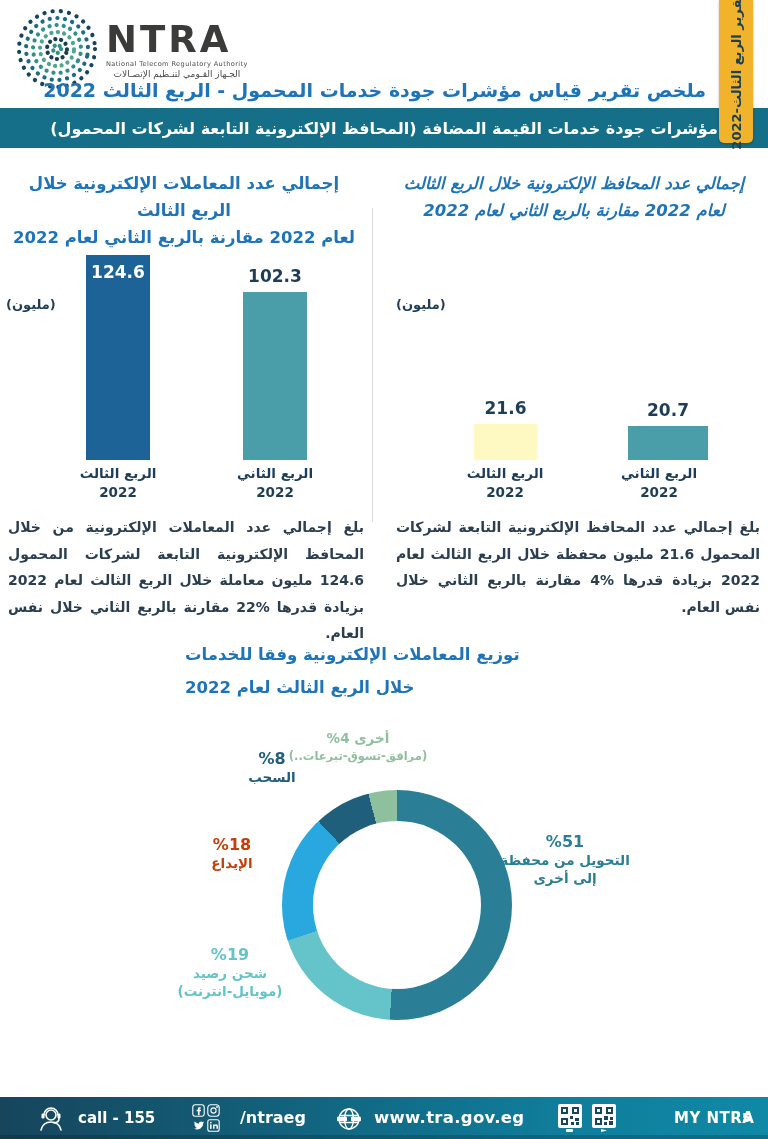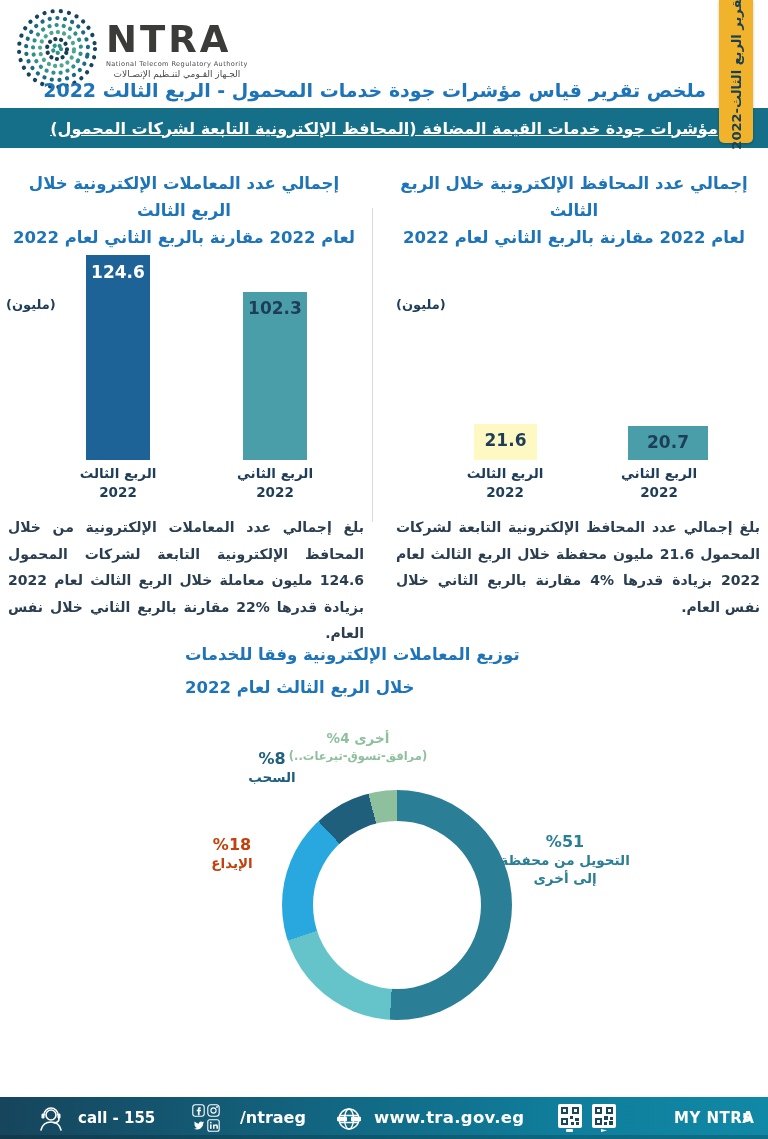--- a/index.html
+++ b/index.html
@@ -26,34 +26,34 @@
     font-size:13px; font-weight:bold; color:#1b4050;
   }
   .main-title {
     position:absolute; right:62px; top:79px;
     direction:rtl; white-space:nowrap;
     font-size:19px; font-weight:bold;
   }
   .banner {
     position:absolute; left:0; top:108px; width:768px; height:40px;
     display:flex; align-items:center; justify-content:center;
-    direction:rtl; color:#ffffff; font-size:16px; font-weight:bold;text-decoration:underline;
+    direction:rtl; color:#ffffff; font-size:16px; font-weight:bold;
   }
   
   .divider-v { position:absolute; left:372px; top:208px; width:1px; height:314px; background:#dadada; }
   .chart-title { position:absolute; text-align:center; direction:rtl; font-size:16.5px; font-weight:bold; line-height:27px; }
   .chart-title.left  { left:8px;  top:170px; width:352px; }
   .chart-title.right { left:398px; top:170px; width:352px; }
   .unit { position:absolute; direction:rtl; font-size:13px; font-weight:bold; color:#1e3d59; }
   .unit.left  { left:6px;   top:297px; }
   .unit.right { left:396px; top:297px; }
   .bar { position:absolute; bottom:679px; }
   .bar .val { position:absolute; left:-14px; right:-14px; text-align:center; font-size:17px; font-weight:bold; }
   .val-in  { top:7px;  color:#ffffff; }
-  .val-out { top:-26px; color:#1e3d59;margin-top:32px; }
+  .val-out { top:-26px; color:#1e3d59; }
   .cat { position:absolute; top:464px; width:90px; text-align:center; direction:rtl;
          font-size:13.5px; font-weight:bold; color:#1e3d59; line-height:19px; }
   .para { position:absolute; top:497px; direction:rtl; text-align:justify;
           font-size:14px; font-weight:600; color:#2a3e50; line-height:26.5px;margin-top:17px; }
   .para.left  { left:8px;   width:356px; }
   .para.right { left:396px; width:364px; }
   
   .donut-title { position:absolute; left:185px; width:400px; text-align:left; direction:rtl;
                  font-size:16.5px; font-weight:bold; }
   .donut-title.l1 { top:645px; } .donut-title.l2 { top:678px; }
@@ -131,21 +131,21 @@
   <div class="cat" style="left:73px;">
     <div>الربع الثالث</div>
     <div>2022</div>
   </div>
   <div class="cat" style="left:230px;">
     <div>الربع الثاني</div>
     <div>2022</div>
   </div>
   <p class="para left">بلغ إجمالي عدد المعاملات الإلكترونية من خلال المحافظ الإلكترونية التابعة لشركات المحمول 124.6 مليون معاملة خلال الربع الثالث لعام 2022 بزيادة قدرها %22 مقارنة بالربع الثاني خلال نفس العام.</p>
 
-  <div class="chart-title right" style="color: rgb(30, 116, 184);">
+  <div class="chart-title right" style="color: rgb(30, 116, 184); font-style: italic;">
     <div>إجمالي عدد المحافظ الإلكترونية خلال الربع الثالث</div>
     <div>لعام 2022 مقارنة بالربع الثاني لعام 2022</div>
   </div>
   <div class="unit right">(مليون)</div>
 
   <div class="bar" style="left: 474px; width: 63px; height: 36px; background: #fef9c3;">
     <div class="val val-out">21.6</div>
   </div>
   <div class="bar" style="left: 628px; width: 80px; height: 34px; background: rgb(74, 158, 169);">
     <div class="val val-out">20.7</div>
@@ -164,20 +164,25 @@
   <div class="donut-title l2" style="color: rgb(30, 116, 184);">خلال الربع الثالث لعام 2022</div>
 
   <div class="donut" style="background: conic-gradient(rgb(42, 126, 150) 0deg, rgb(42, 126, 150) 183.6deg, rgb(101, 196, 201) 183.6deg, rgb(101, 196, 201) 252deg, rgb(41, 168, 224) 252deg, rgb(41, 168, 224) 316.8deg, rgb(31, 95, 124) 316.8deg, rgb(31, 95, 124) 345.6deg, rgb(143, 192, 158) 345.6deg, rgb(143, 192, 158) 360deg);">
     <div class="donut-hole"></div>
   </div>
 
   <div class="seg-label lbl-0" style="color: rgb(42, 126, 150);">
     <span class="pct" dir="ltr">%51</span>
     <div>التحويل من محفظة</div>
     <div>إلى أخرى</div>
+  </div>
+  <div class="seg-label lbl-1" style="color: rgb(101, 196, 201);">
+    <span class="pct" dir="ltr">%19</span>
+    <div>شحن رصيد</div>
+    <div>(موبايل-انترنت)</div>
   </div>
   <div class="seg-label lbl-2" style="color: #c2410c;">
     <span class="pct" dir="ltr">%18</span>
     <div>الإيداع</div>
   </div>
   <div class="seg-label lbl-3" style="color: rgb(31, 95, 124);">
     <span class="pct" dir="ltr">%8</span>
     <div>السحب</div>
   </div>
   <div class="seg-label lbl-4" style="color: rgb(143, 192, 158);">

